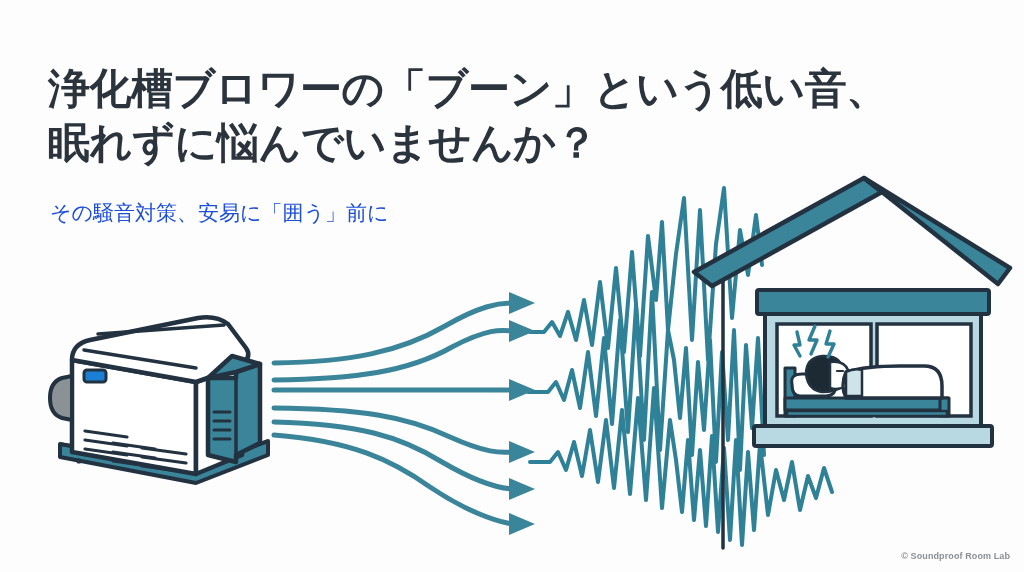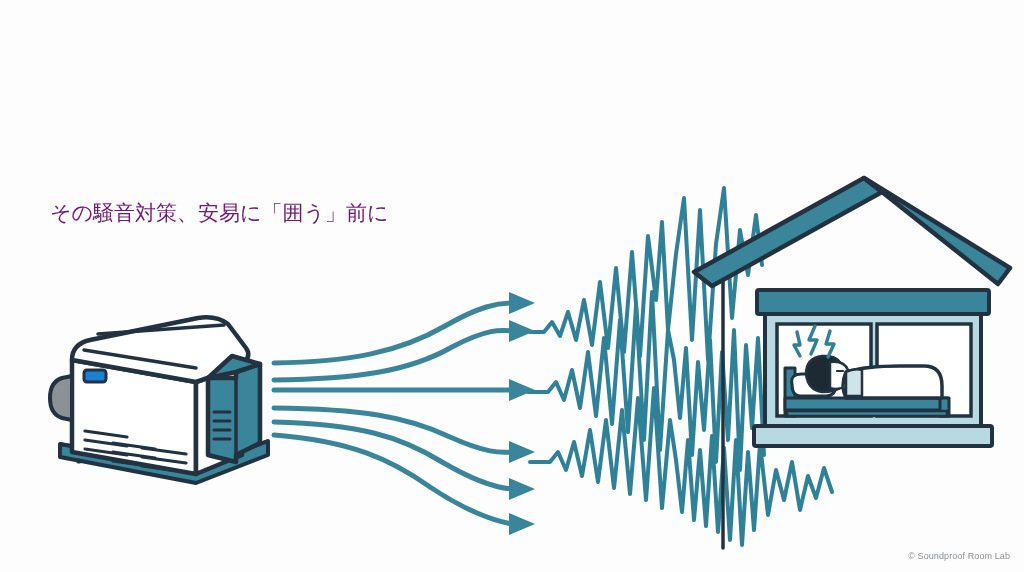--- a/index.html
+++ b/index.html
@@ -46,36 +46,36 @@
   }
   .headline .line {
     display: block;
     white-space: nowrap;
   }
   .subhead {
     position: absolute;
     left: 50px;
     top: 196px;
     width: 560px;
-    color: #701a75;
+    color: #1d4ed8;
     font-weight: 400;
     font-size: 21px;
     line-height: 33px;
   }
   .subhead .line {
     display: block;
     white-space: nowrap;
   }
   .credit {
     position: absolute;
     right: 14px;
     bottom: 11px;
     color: #8b8f93;
     font-size: 9px;
-    font-weight: 400;
+    font-weight: 700;
     letter-spacing: 0.1px;
     white-space: nowrap;
     margin-left: 29px;
   }
 </style>
 </head>
 <body>
 
 <div id="stage">
 
@@ -213,20 +213,24 @@
         <polyline points="797,332 800,345 794,345 800,356"></polyline>
         <polyline points="815,326 809,340 817,340 811,354"></polyline>
         <polyline points="830,331 826,344 834,344 828,357"></polyline>
       </g>
     </g>
 
   </svg>
 
   <div class="text-layer">
 
+    <div class="headline">
+      <span class="line">浄化槽ブロワーの「ブーン」という低い音、</span>
+      <span class="line">眠れずに悩んでいませんか？</span>
+    </div>
 
     <div class="subhead">
       <span class="line">その騒音対策、安易に「囲う」前に</span>
     </div>
 
     <div class="credit">© Soundproof Room Lab</div>
   </div>
 
 </div>
 

